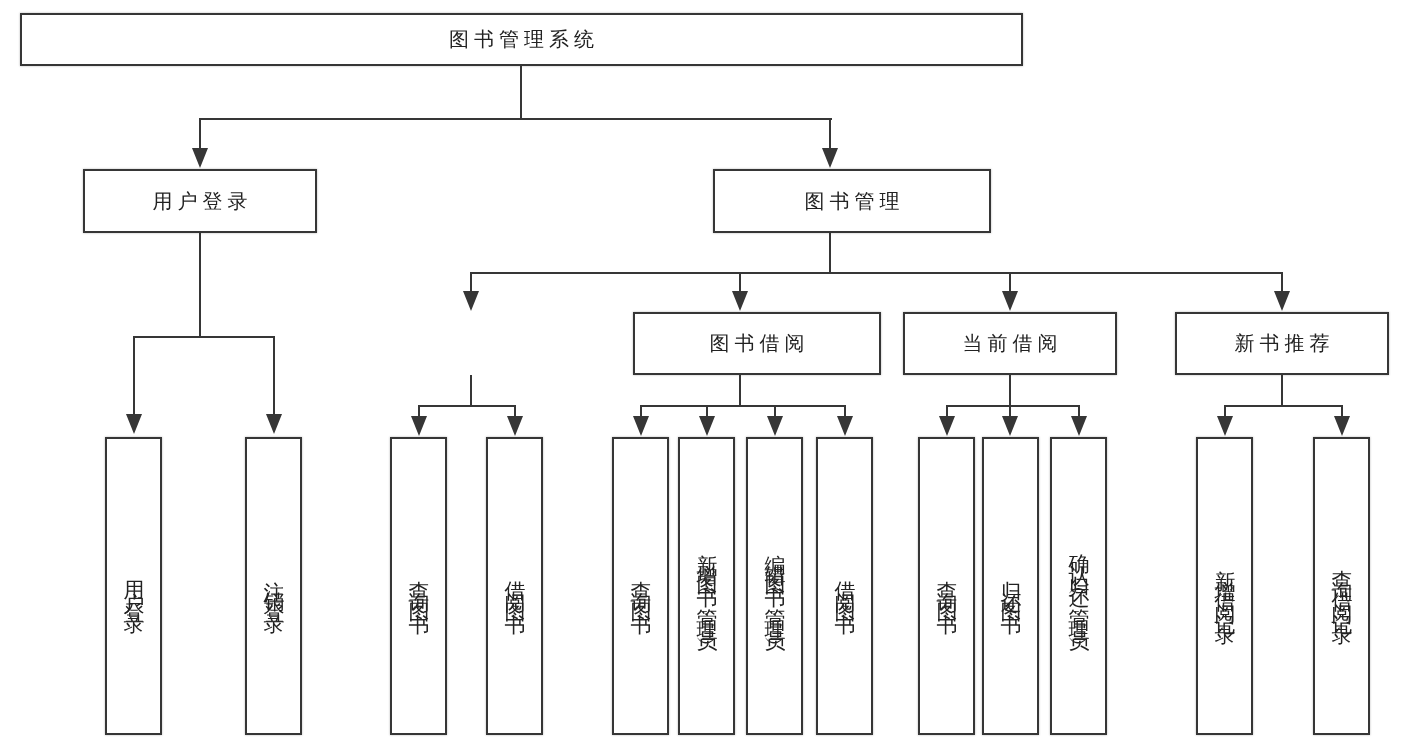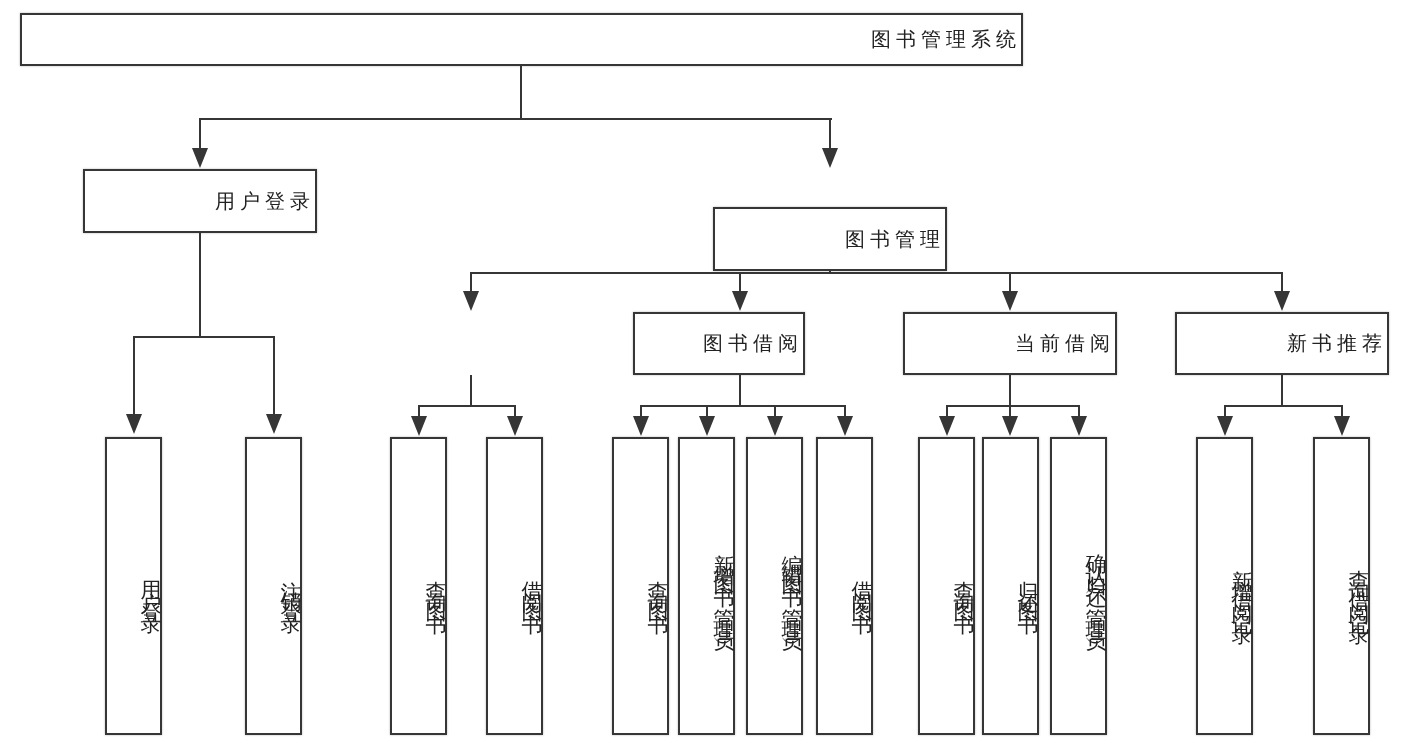--- a/index.html
+++ b/index.html
@@ -2,23 +2,22 @@
 <html><head>
 <meta charset="utf-8">
 <style>
   html,body{margin:0;padding:0;background:#ffffff;}
   .canvas{
     position:relative;width:1405px;height:747px;background:#ffffff;overflow:hidden;
     font-family:"DejaVu Sans","Liberation Sans",sans-serif;color:#222222;
   }
   .box{
     position:absolute;background:#ffffff;border:2px solid #363636;box-sizing:border-box;
-    display:flex;align-items:center;justify-content:flex-end;
+    display:flex;align-items:center;justify-content:center;
     box-shadow:0 0 2px rgba(50,50,50,.35);
-    font-family:Liberation Mono, monospace;
   }
   .hlabel{font-size:20px;letter-spacing:5px;padding-left:5px;white-space:nowrap;color:#222222;}
   .leaf{top:437px;width:57px;height:298px;}
   .vtext{
     writing-mode:vertical-rl;text-orientation:mixed;
     font-size:21px;letter-spacing:11px;line-height:1;color:#222222;white-space:nowrap;
   }
   .line{position:absolute;background:#363636;}
   .arrow{
     position:absolute;width:0;height:0;
@@ -91,25 +90,25 @@
       <div class="arrow" style="left: 1334px; top: 416px;"></div>
     </div>
 
   <div class="box" style="left:20px;top:13px;width:1003px;height:53px;">
     <span class="hlabel">图书管理系统</span>
   </div>
 
   <div class="box" style="left:83px;top:169px;width:234px;height:64px;">
     <span class="hlabel">用户登录</span>
   </div>
-  <div class="box" style="left:713px;top:169px;width:234px;height:64px;margin-top:38px;">
+  <div class="box" style="left:713px;top:169px;width:278px;height:64px;">
     <span class="hlabel">图书管理</span>
   </div>
 
-  <div class="box" style="left:633px;top:312px;width:172px;height:63px;">
+  <div class="box" style="left:633px;top:312px;width:248px;height:63px;">
     <span class="hlabel">图书借阅</span>
   </div>
   <div class="box" style="left:903px;top:312px;width:214px;height:63px;">
     <span class="hlabel">当前借阅</span>
   </div>
   <div class="box" style="left:1175px;top:312px;width:214px;height:63px;">
     <span class="hlabel">新书推荐</span>
   </div>
 
   <div class="box leaf" style="left:105px;">

